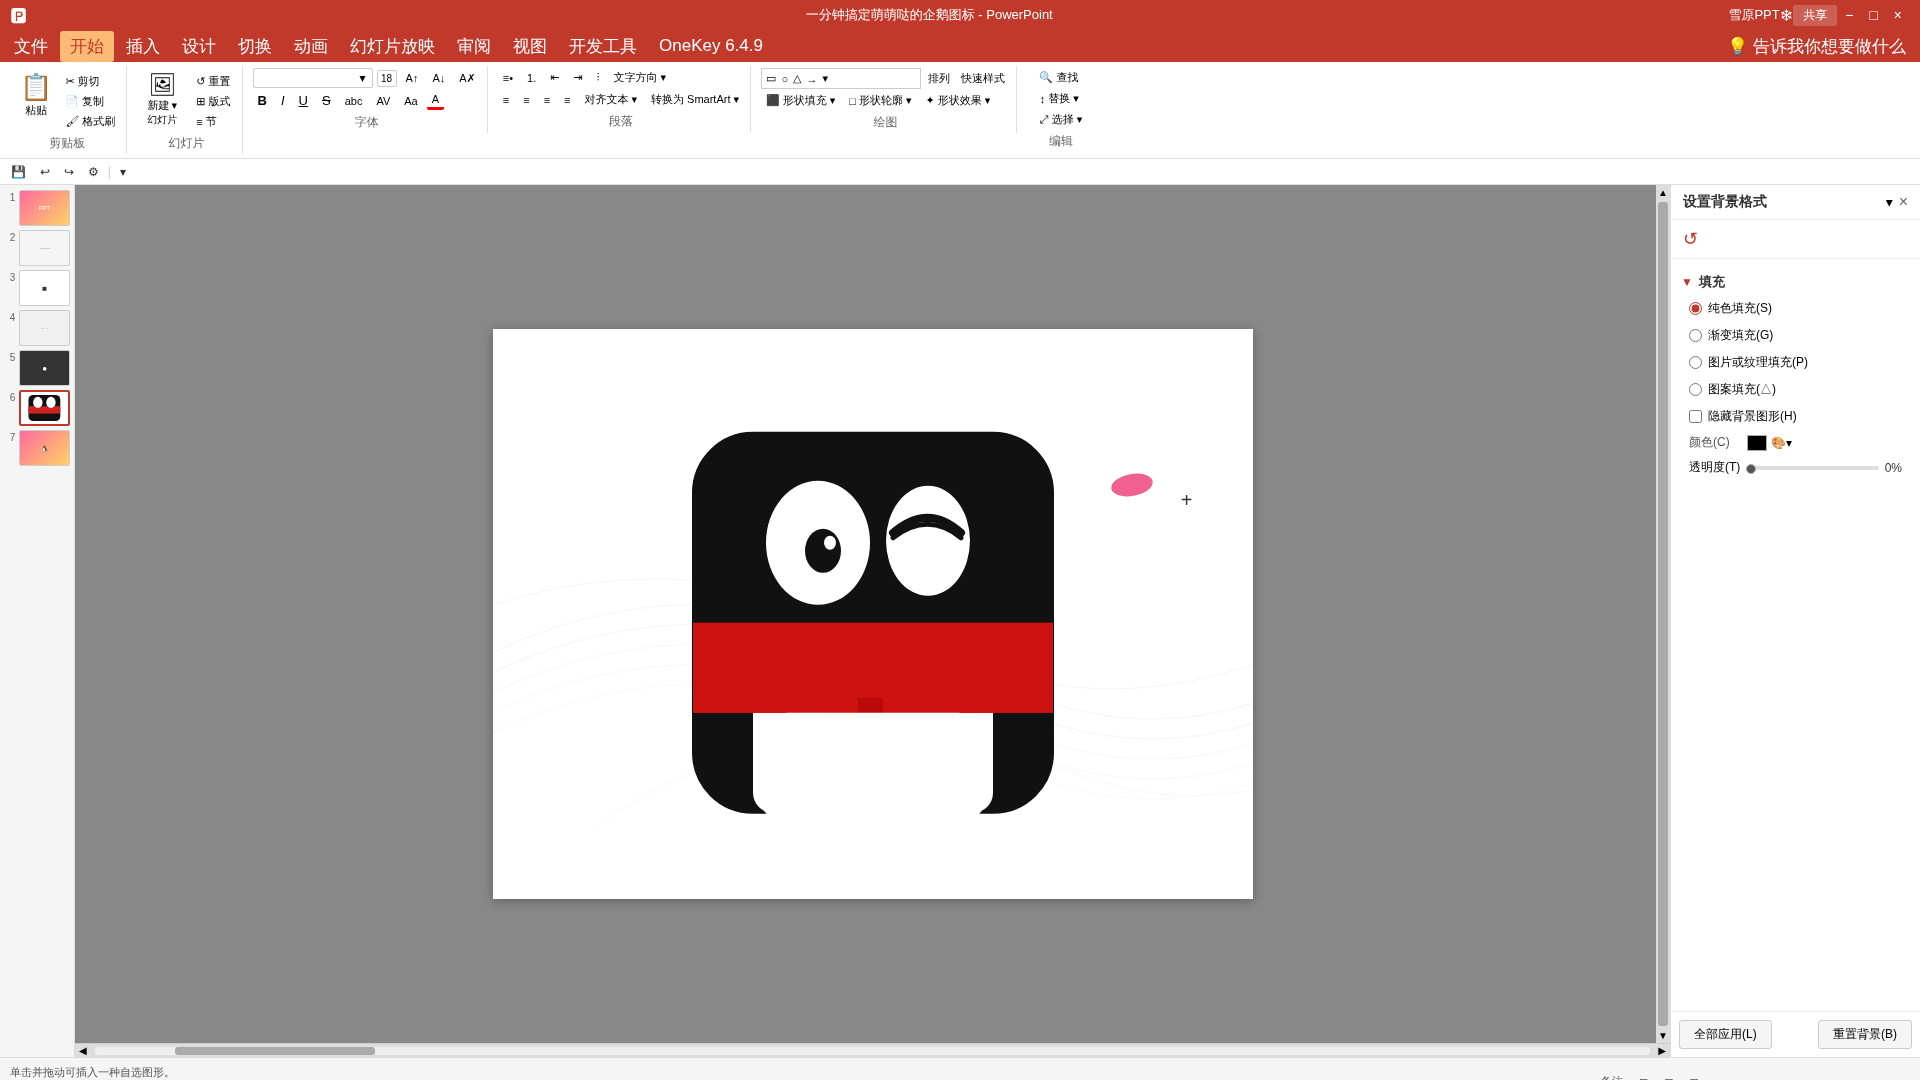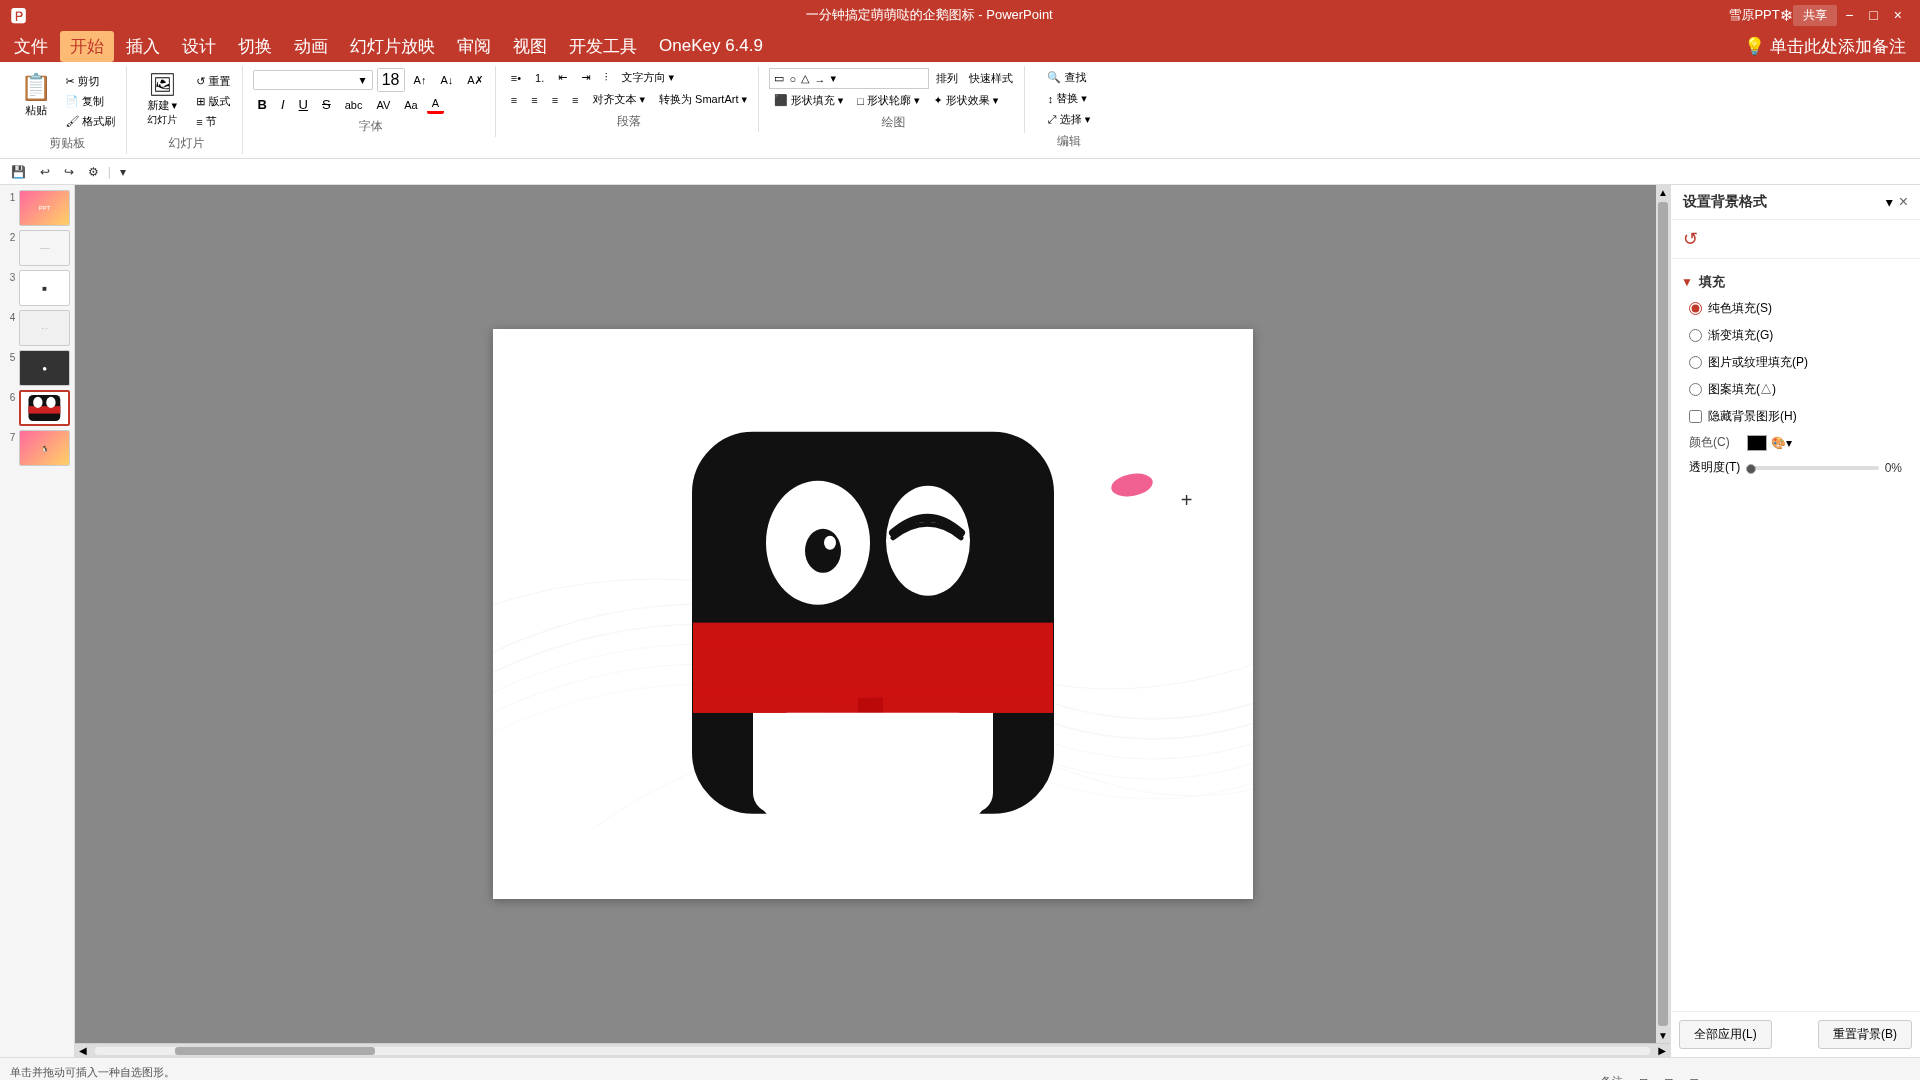--- a/index.html
+++ b/index.html
@@ -335,22 +335,22 @@
       display: inline-flex;
       align-items: center;
       justify-content: space-between;
       cursor: pointer;
       background: white;
     }
     .font-size-box {
       border: 1px solid #ccc;
       padding: 2px 4px;
       border-radius: 2px;
-      font-size: 16px;
-      width: 28px;
+      font-size: 10px;
+      width: 20px;
       display: inline-flex;
       align-items: center;
       justify-content: center;
       cursor: pointer;
       background: white;
     }
 
     
     .thumb-1 { background: linear-gradient(135deg, #ff6b9d, #ffd166); }
     .thumb-2 { background: #f5f5f5; }
@@ -389,21 +389,21 @@
   <div class="menu-item">切换</div>
   <div class="menu-item">动画</div>
   <div class="menu-item">幻灯片放映</div>
   <div class="menu-item">审阅</div>
   <div class="menu-item">视图</div>
   <div class="menu-item">开发工具</div>
   <div class="menu-item">OneKey 6.4.9</div>
   <div style="flex:1;"></div>
   <div class="menu-item" style="display:flex;align-items:center;gap:4px;">
     <span>💡</span>
-    <span>单击此处添加备注</span>
+    <span>告诉我你想要做什么</span>
   </div>
 </div>
 
 <div id="ribbon">
 
   <div class="ribbon-group">
     <div style="display:flex;gap:2px;flex:1;align-items:flex-start;">
       <div style="display:flex;flex-direction:column;gap:2px;align-items:center;">
         <div class="ribbon-btn-large">
           <span style="font-size:26px;">📋</span>

